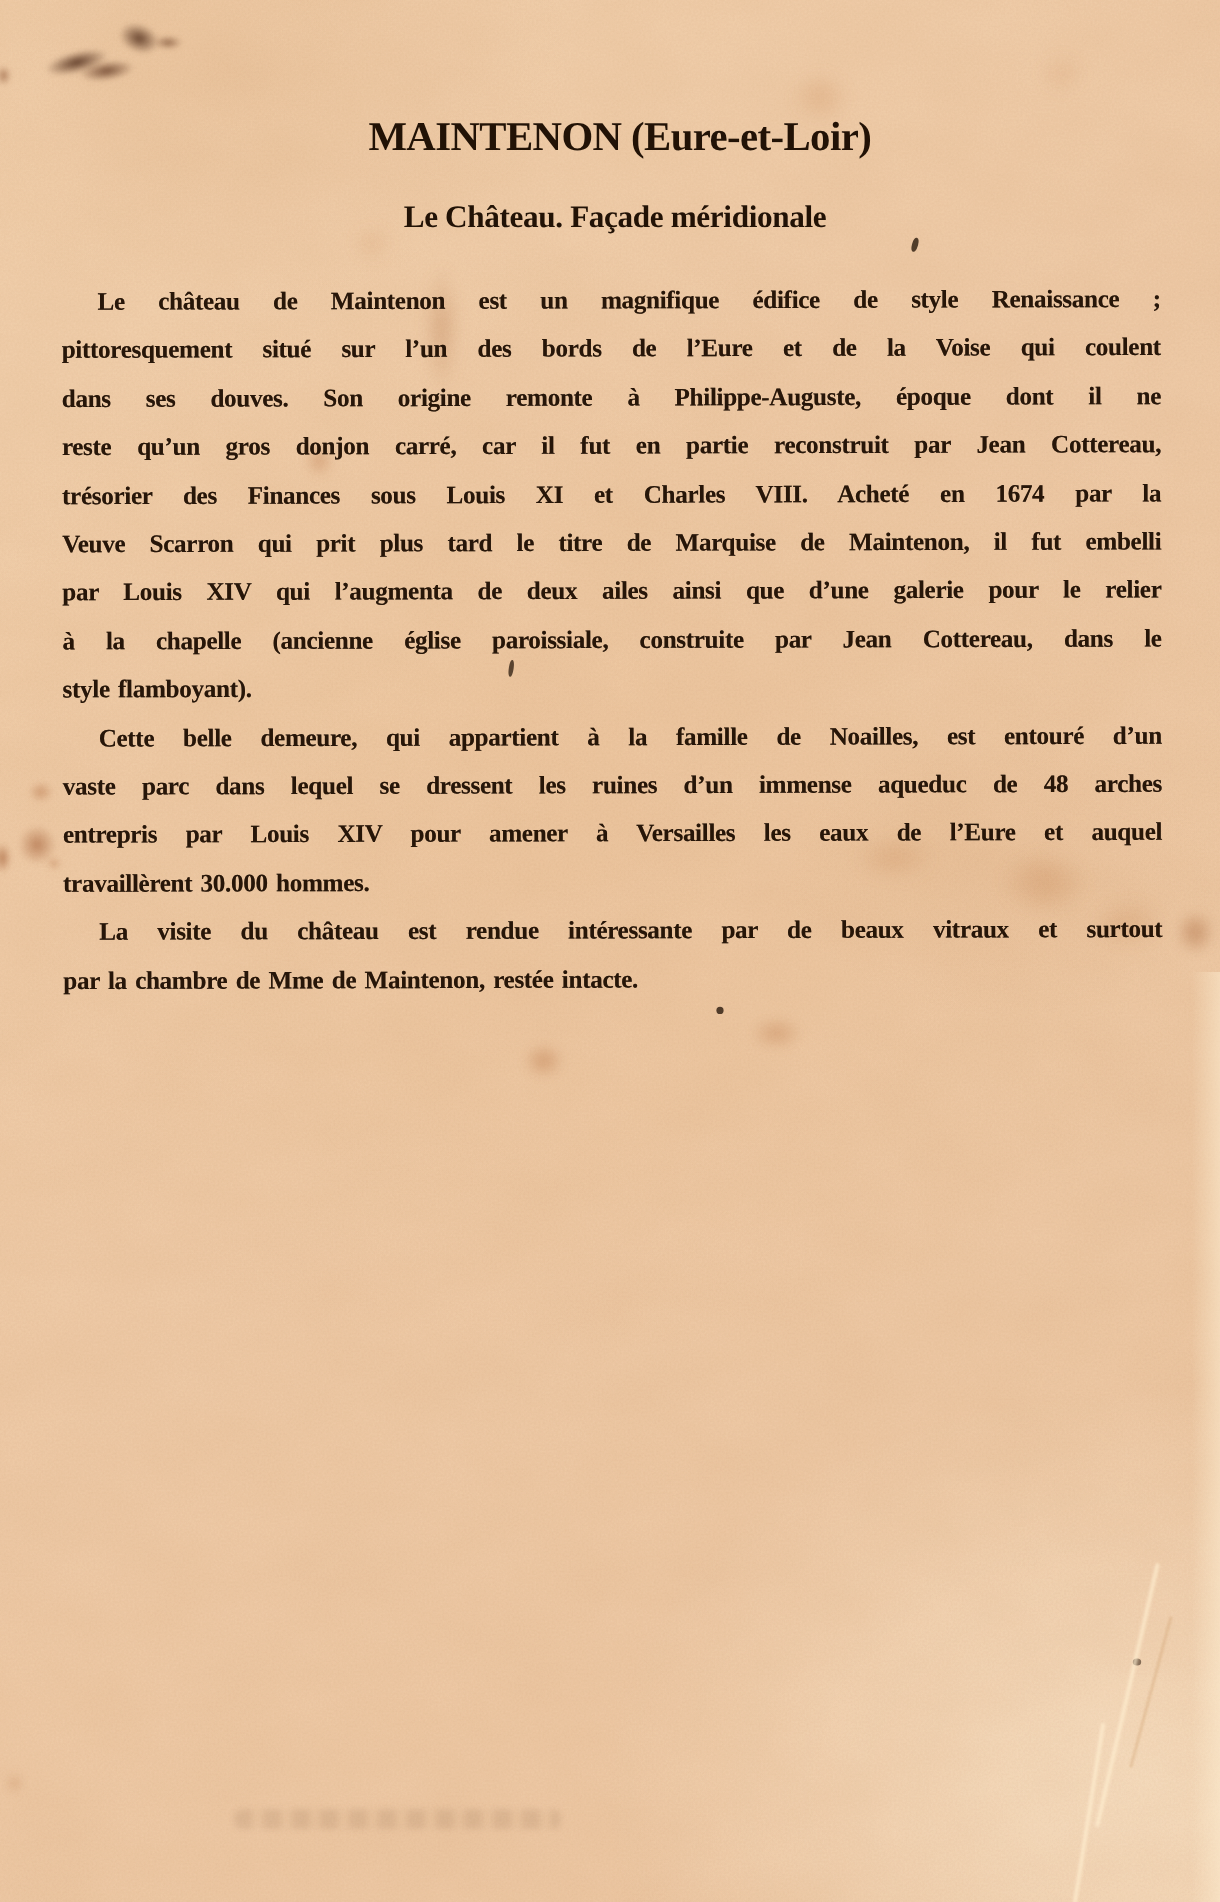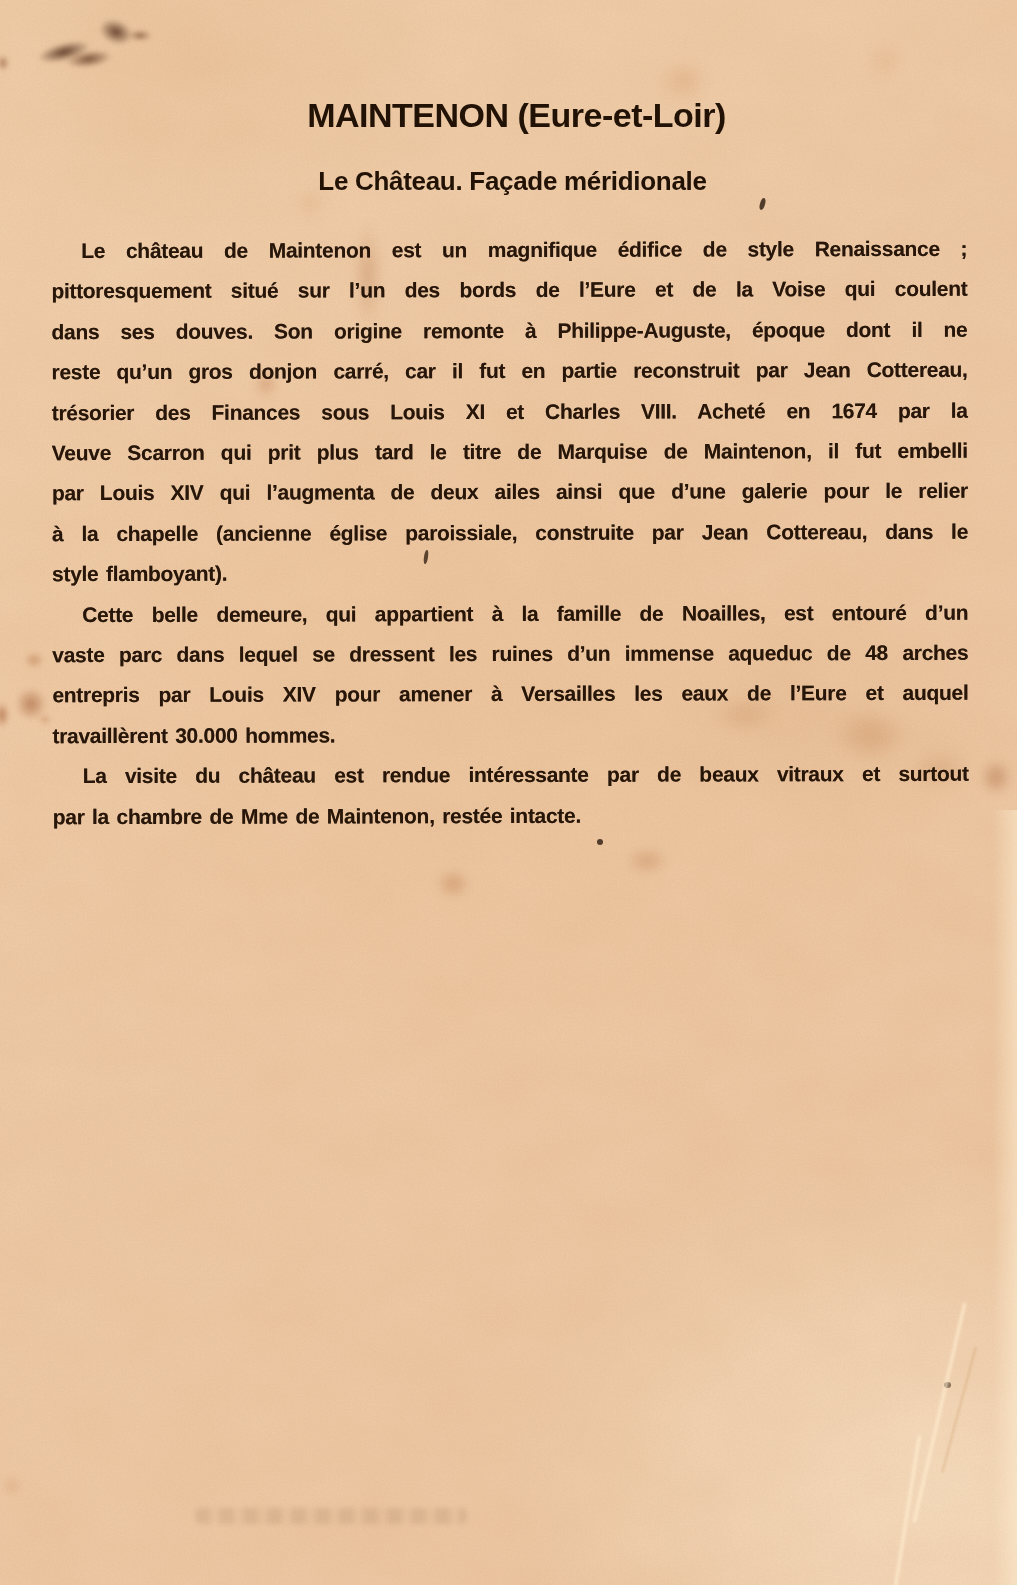--- a/index.html
+++ b/index.html
@@ -1,20 +1,20 @@
 <!DOCTYPE html>
 <html><head>
 <meta charset="utf-8">
 <style>
   html,body{margin:0;padding:0;background:#888;}
   .page{
     position:relative;
     width:1017px;height:1585px;
     overflow:hidden;
-    font-family:Liberation Sans, sans-serif;
+    font-family:Liberation Serif, serif;
     background:
       radial-gradient(420px 300px at 18% 3%, rgba(190,120,60,0.10), transparent 70%),
       radial-gradient(260px 170px at 82% 46%, rgba(185,115,55,0.08), transparent 70%),
       radial-gradient(600px 460px at 92% 94%, rgba(255,241,218,0.55), transparent 72%),
       radial-gradient(800px 600px at 45% 42%, rgba(232,185,135,0.22), transparent 78%),
       linear-gradient(135deg,#f3d3b0 0%,#f0cdaa 45%,#eec9a5 100%);
   }
   .grain{position:absolute;inset:0;mix-blend-mode:multiply;pointer-events:none;}
   .stain{position:absolute;border-radius:50%;pointer-events:none;}
   .blur2{filter:blur(2px);} .blur4{filter:blur(4px);} .blur6{filter:blur(6px);}

